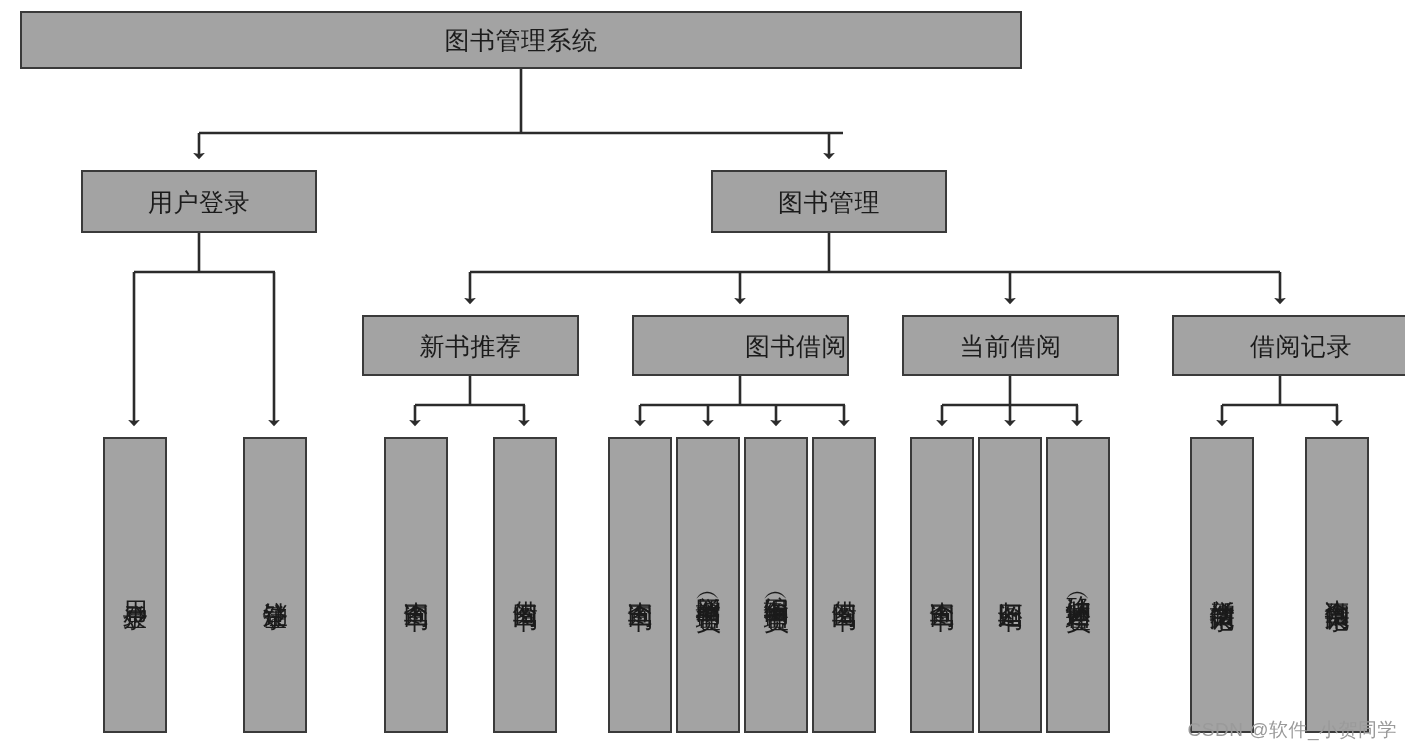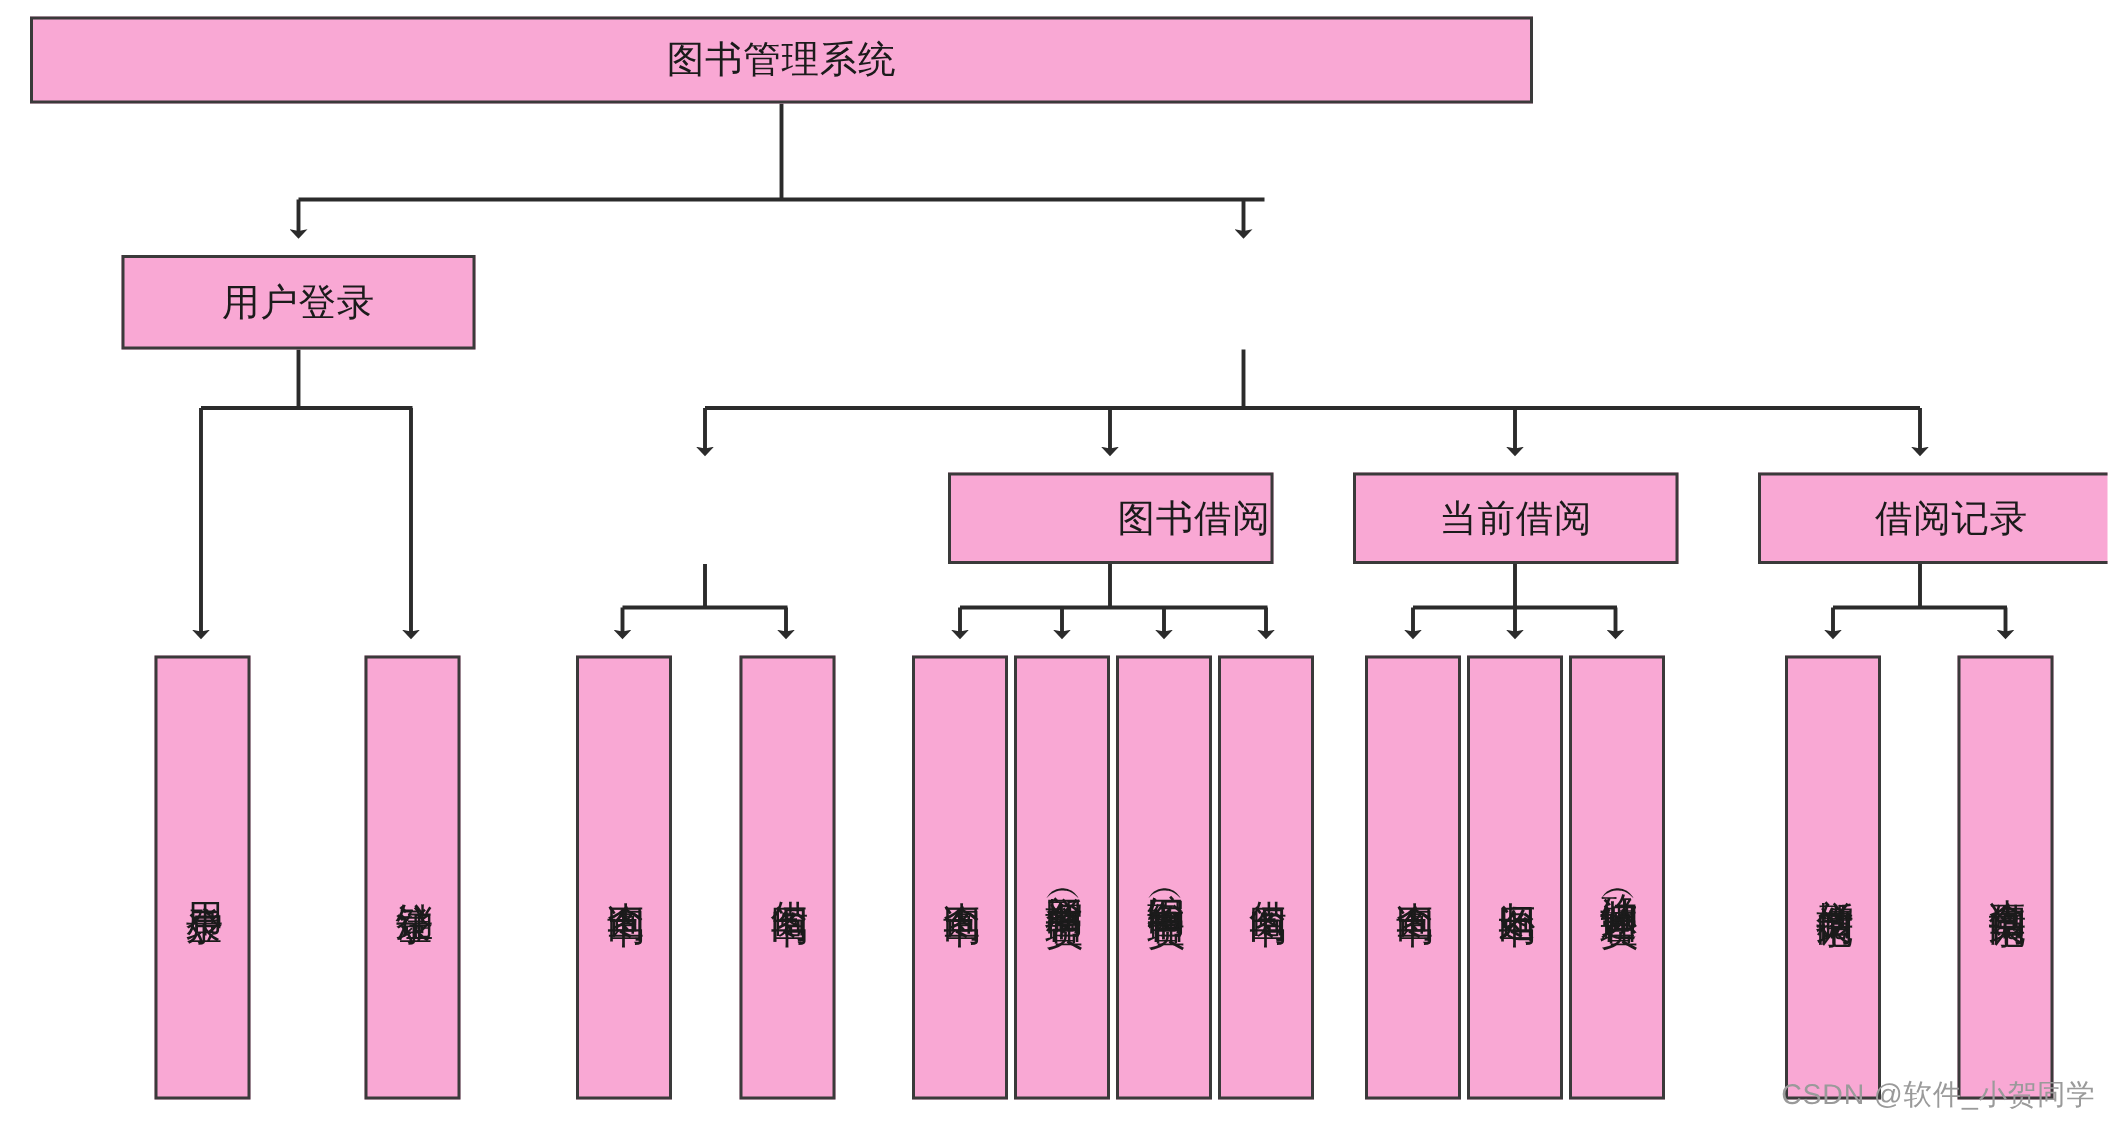--- a/index.html
+++ b/index.html
@@ -9,21 +9,21 @@
     font-family:"Liberation Sans","DejaVu Sans",sans-serif;
     overflow:hidden;
   }
   #stage{position:relative;width:1405px;height:747px;}
 
   svg.edges{position:absolute;left:0;top:0;width:1405px;height:747px;}
 
   .node{
     position:absolute;
     box-sizing:border-box;
-    background:#f9a8d4;
+    background:#a3a3a3;
     border:2.2px solid #3a3a3a;
     display:flex;
     align-items:center;
     justify-content:center;
     color:#1b1b1b;
   }
   .node .lbl{
     display:block;
     text-align:center;
     line-height:1.12;
@@ -113,21 +113,27 @@
     </g>
   </svg>
 
   <div class="node h" id="n-root" style="left:20px;top:11px;width:1002px;height:58px;">
     <span class="lbl">图书管理系统</span>
   </div>
 
   <div class="node h" style="left:81px;top:170px;width:236px;height:63px;">
     <span class="lbl">用户登录</span>
   </div>
+  <div class="node h" style="left:711px;top:170px;width:236px;height:63px;">
+    <span class="lbl">图书管理</span>
+  </div>
 
+  <div class="node h" style="left:362px;top:315px;width:217px;height:61px;">
+    <span class="lbl">新书推荐</span>
+  </div>
   <div class="node h" style="left:632px;top:315px;width:217px;height:61px;justify-content:flex-end;">
     <span class="lbl">图书借阅</span>
   </div>
   <div class="node h" style="left:902px;top:315px;width:217px;height:61px;">
     <span class="lbl">当前借阅</span>
   </div>
   <div class="node h" style="left:1172px;top:315px;width:258px;height:61px;">
     <span class="lbl">借阅记录</span>
   </div>
 

